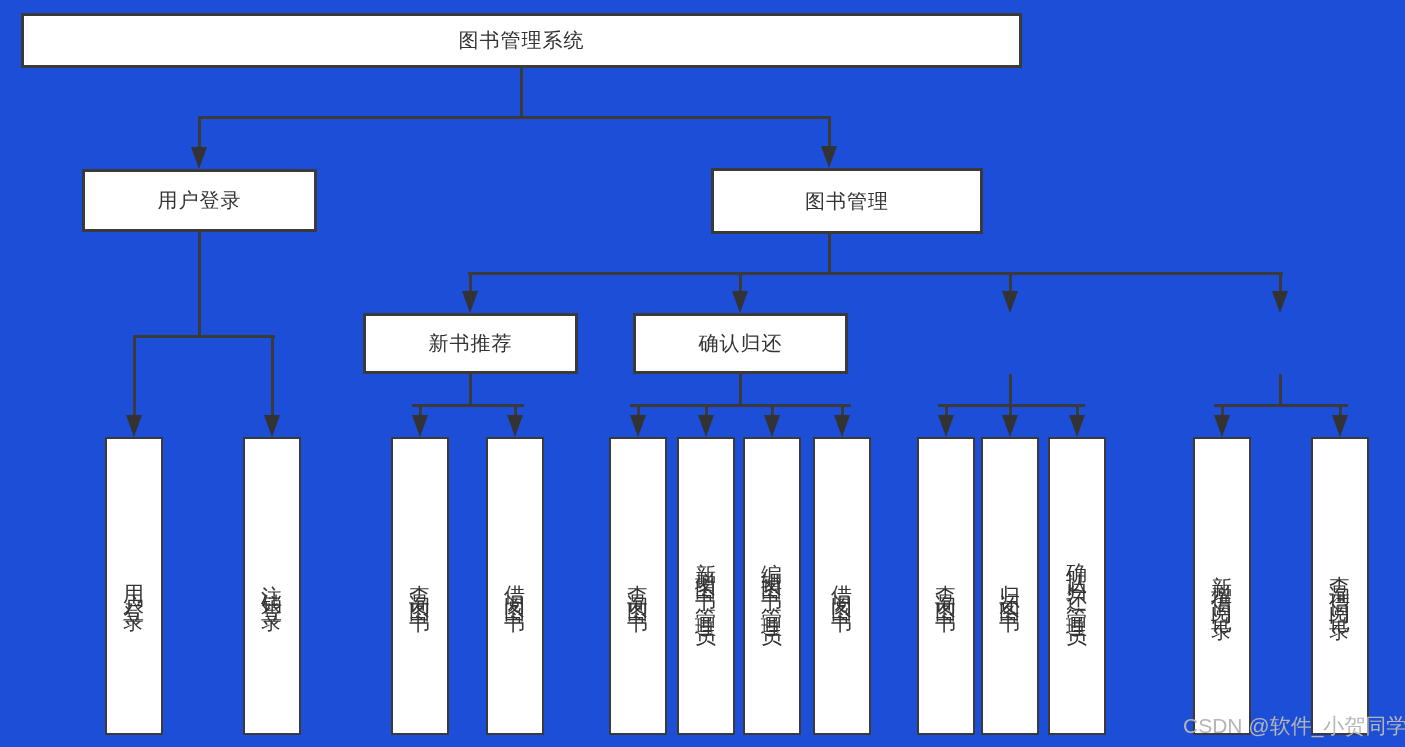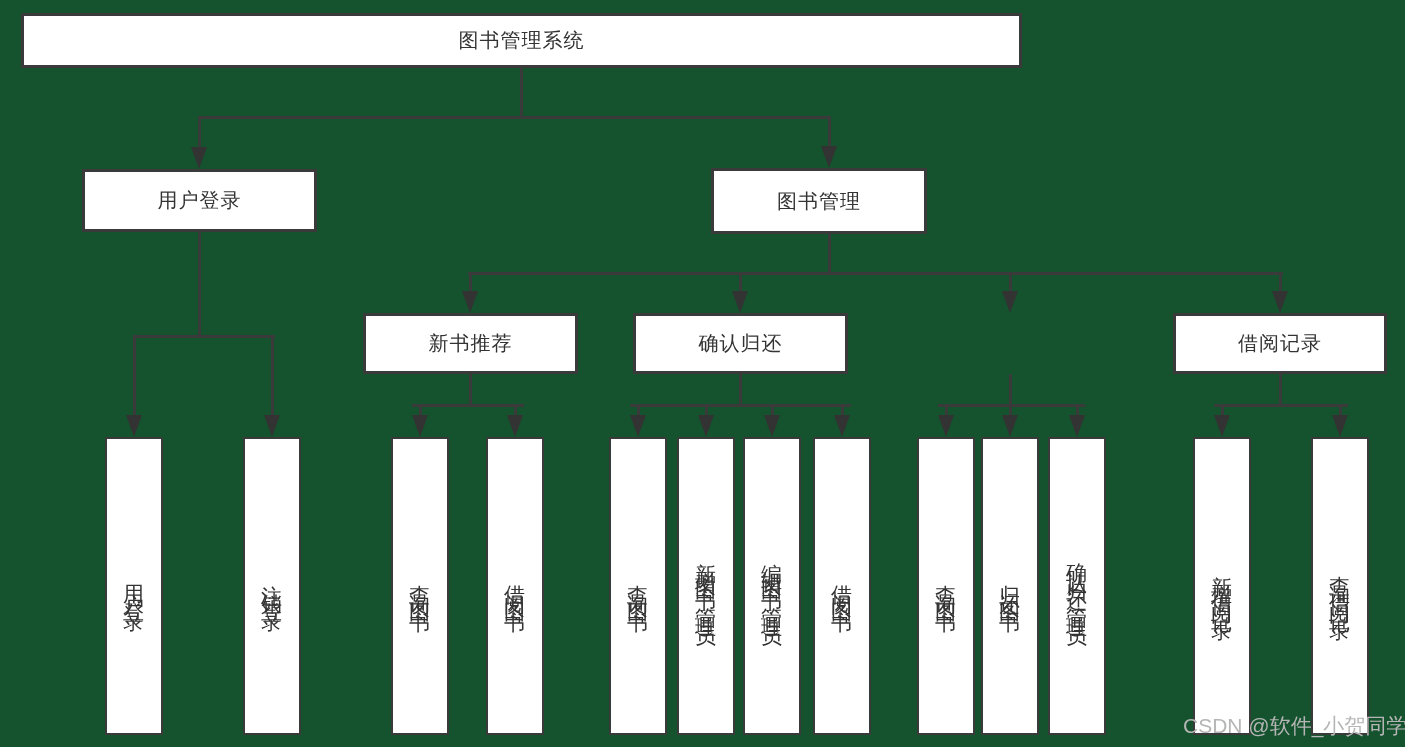--- a/index.html
+++ b/index.html
@@ -1,19 +1,19 @@
 <!DOCTYPE html>
 <html><head>
 <meta charset="utf-8">
 <style>
   html,body{margin:0;padding:0;background:#fff;}
   #stage{
     position:relative;
     width:1405px;height:747px;
-    background:#14532d;
+    background:#1d4ed8;
     font-family:"Liberation Sans","DejaVu Sans",sans-serif;
     overflow:hidden;
   }
   .box{
     position:absolute;
     box-sizing:border-box;
     border:3px solid #3a3a3a;
     background:#ffffff;
     display:flex;
     align-items:center;
@@ -67,21 +67,21 @@
   <div class="vl" style="left:520px;top:68px;height:50px;"></div>
   <div class="hl" style="left:198px;top:116px;width:633px;"></div>
   <div class="vl" style="left:198px;top:116px;height:34px;"></div>
   <div class="arrow" style="left:191px;top:147px;"></div>
   <div class="vl" style="left:828px;top:116px;height:33px;"></div>
   <div class="arrow" style="left:821px;top:146px;"></div>
 
   <div class="box" style="left:82px;top:169px;width:235px;height:63px;">
     <span>用户登录</span>
   </div>
-  <div class="box" style="left:711px;top:168px;width:216px;height:66px;">
+  <div class="box" style="left:711px;top:168px;width:272px;height:66px;">
     <span>图书管理</span>
   </div>
 
   <div class="vl" style="left:198px;top:232px;height:106px;"></div>
   <div class="hl" style="left:133px;top:335px;width:142px;"></div>
   <div class="vl" style="left:133px;top:335px;height:82px;"></div>
   <div class="arrow" style="left:126px;top:415px;"></div>
   <div class="vl" style="left:271px;top:335px;height:82px;"></div>
   <div class="arrow" style="left:264px;top:415px;"></div>
 
@@ -94,23 +94,20 @@
   <div class="vl" style="left:1009px;top:272px;height:21px;"></div>
   <div class="arrow" style="left:1002px;top:291px;"></div>
   <div class="vl" style="left:1279px;top:272px;height:21px;"></div>
   <div class="arrow" style="left:1272px;top:291px;"></div>
 
   <div class="box" style="left:363px;top:313px;width:215px;height:61px;">
     <span>新书推荐</span>
   </div>
   <div class="box" style="left:633px;top:313px;width:215px;height:61px;">
     <span>确认归还</span>
-  </div>
-  <div class="box" style="left:1173px;top:313px;width:214px;height:61px;">
-    <span>借阅记录</span>
   </div>
 
   <div class="vl" style="left:469px;top:374px;height:32px;"></div>
   <div class="hl" style="left:412px;top:404px;width:112px;"></div>
   <div class="vl" style="left:419px;top:404px;height:13px;"></div>
   <div class="arrow" style="left:412px;top:415px;"></div>
   <div class="vl" style="left:514px;top:404px;height:13px;"></div>
   <div class="arrow" style="left:507px;top:415px;"></div>
 
   <div class="vl" style="left:739px;top:374px;height:32px;"></div>

